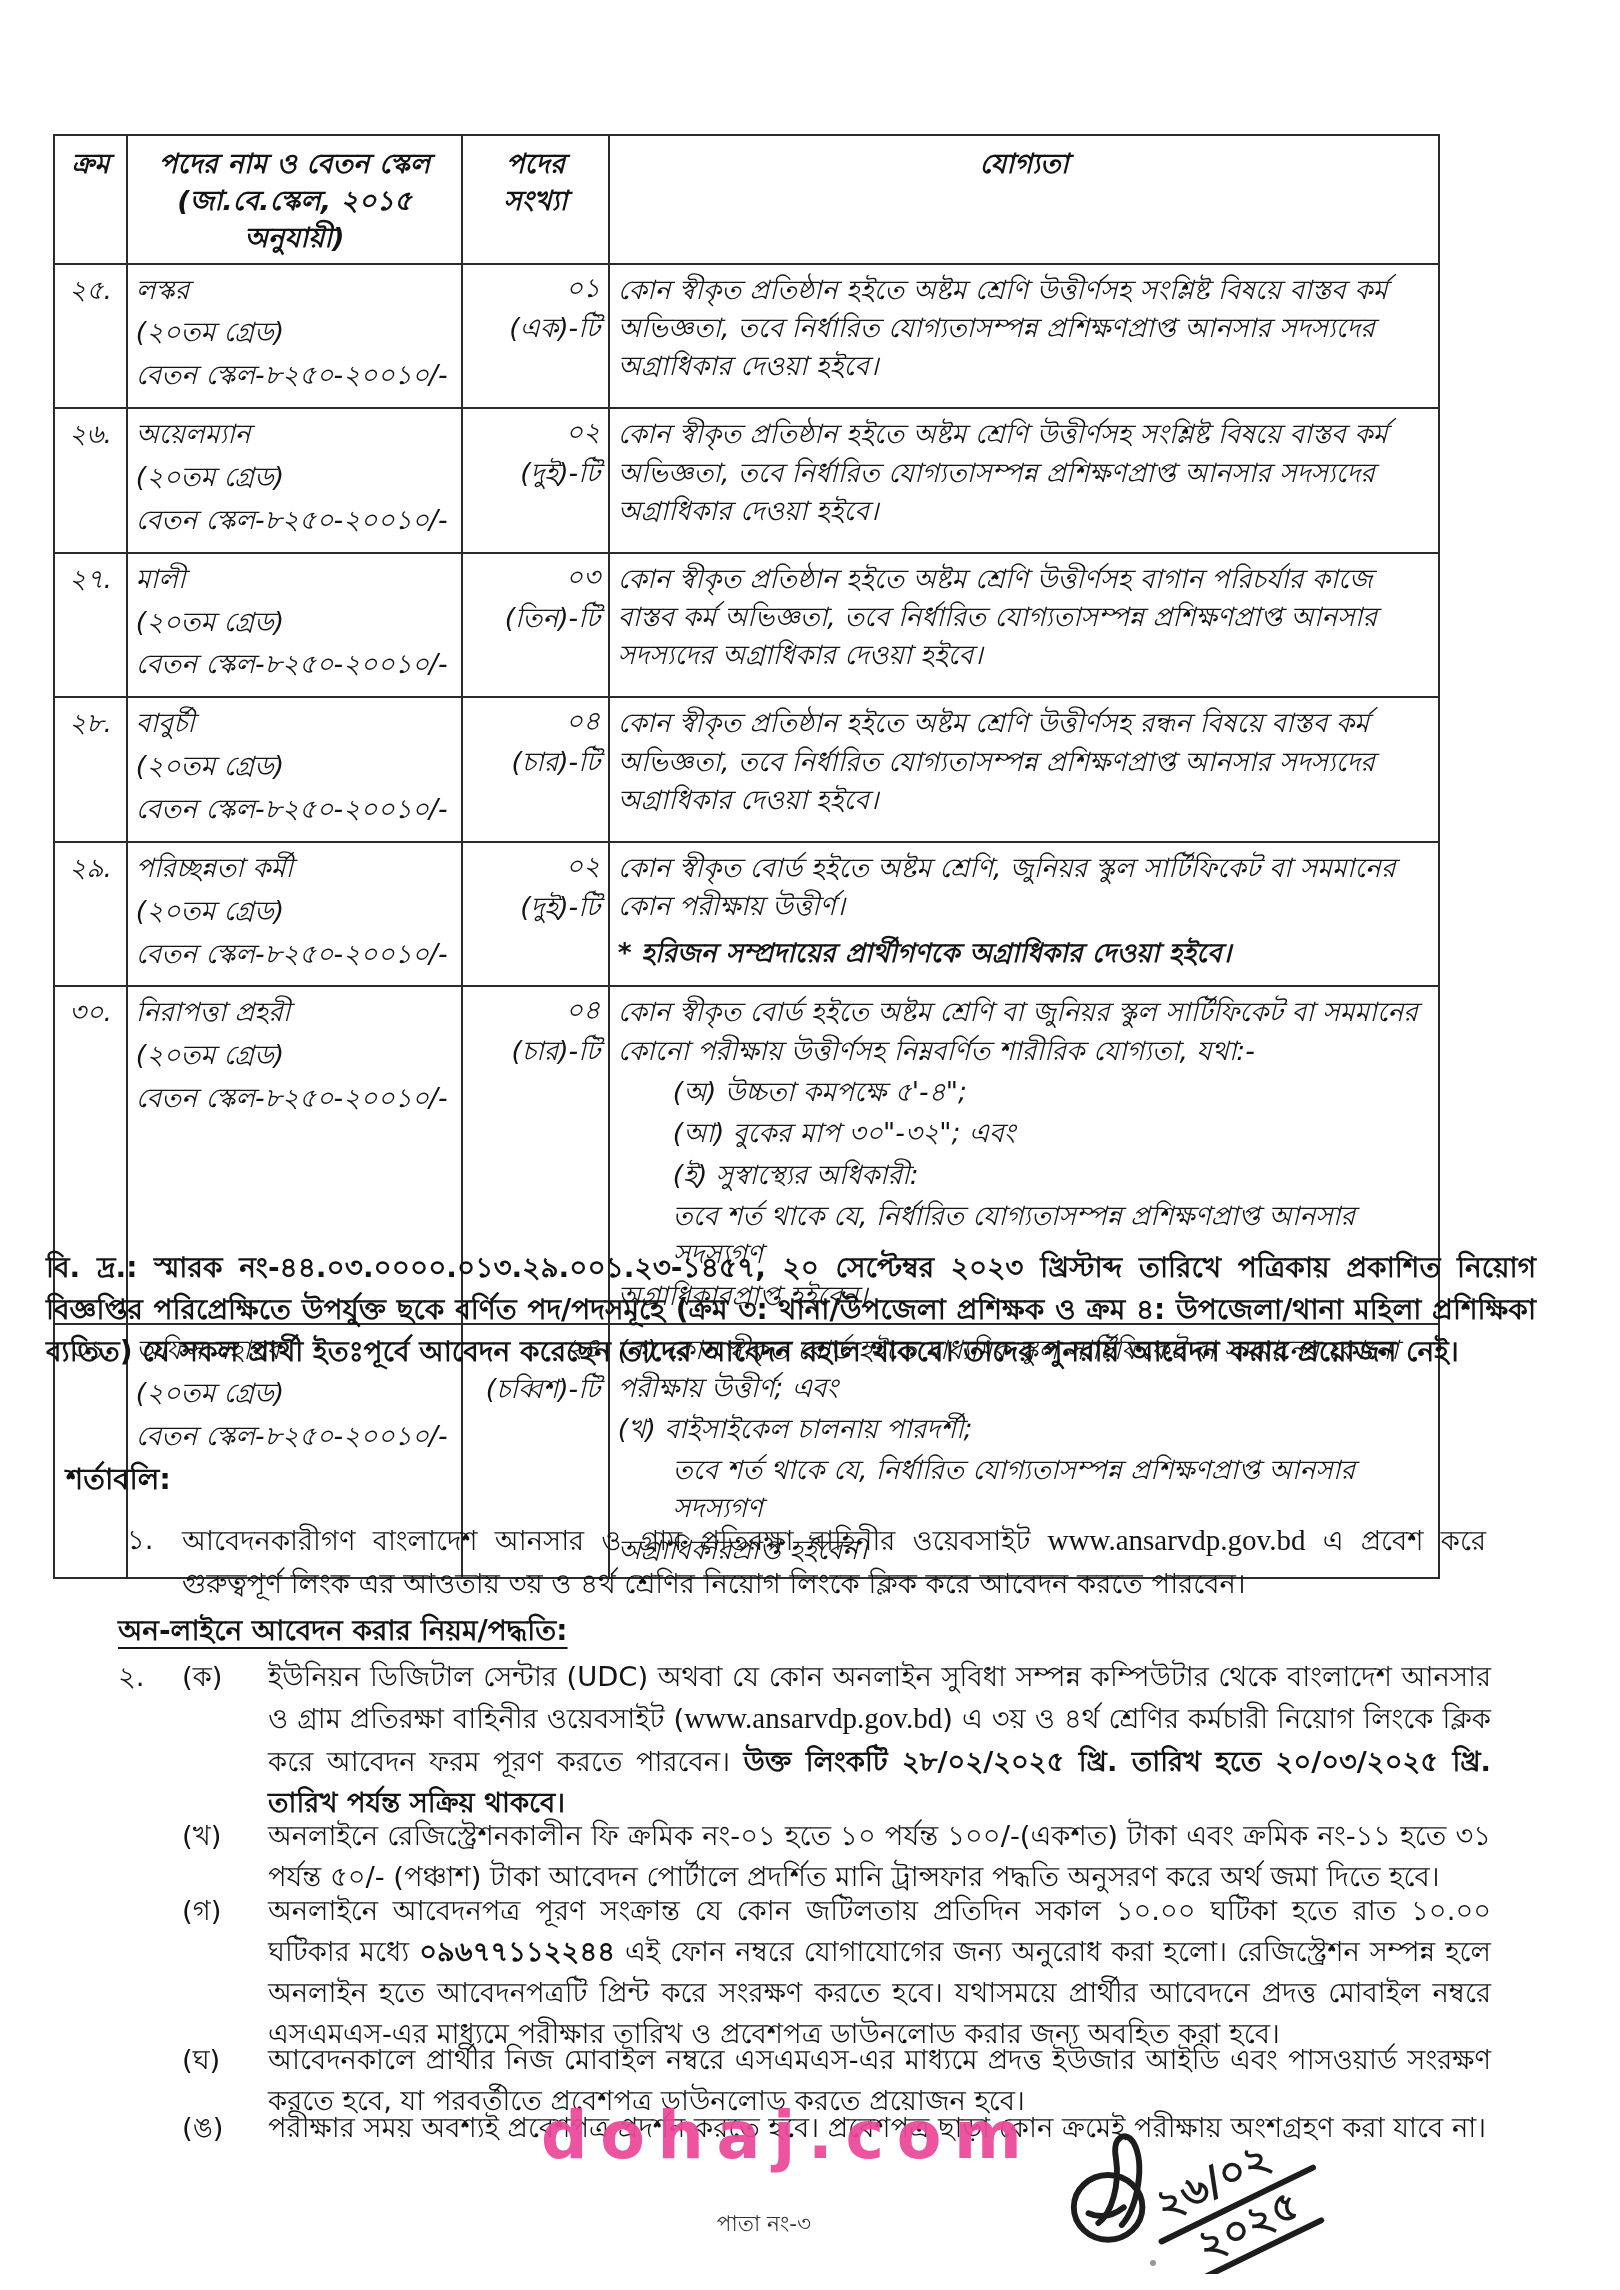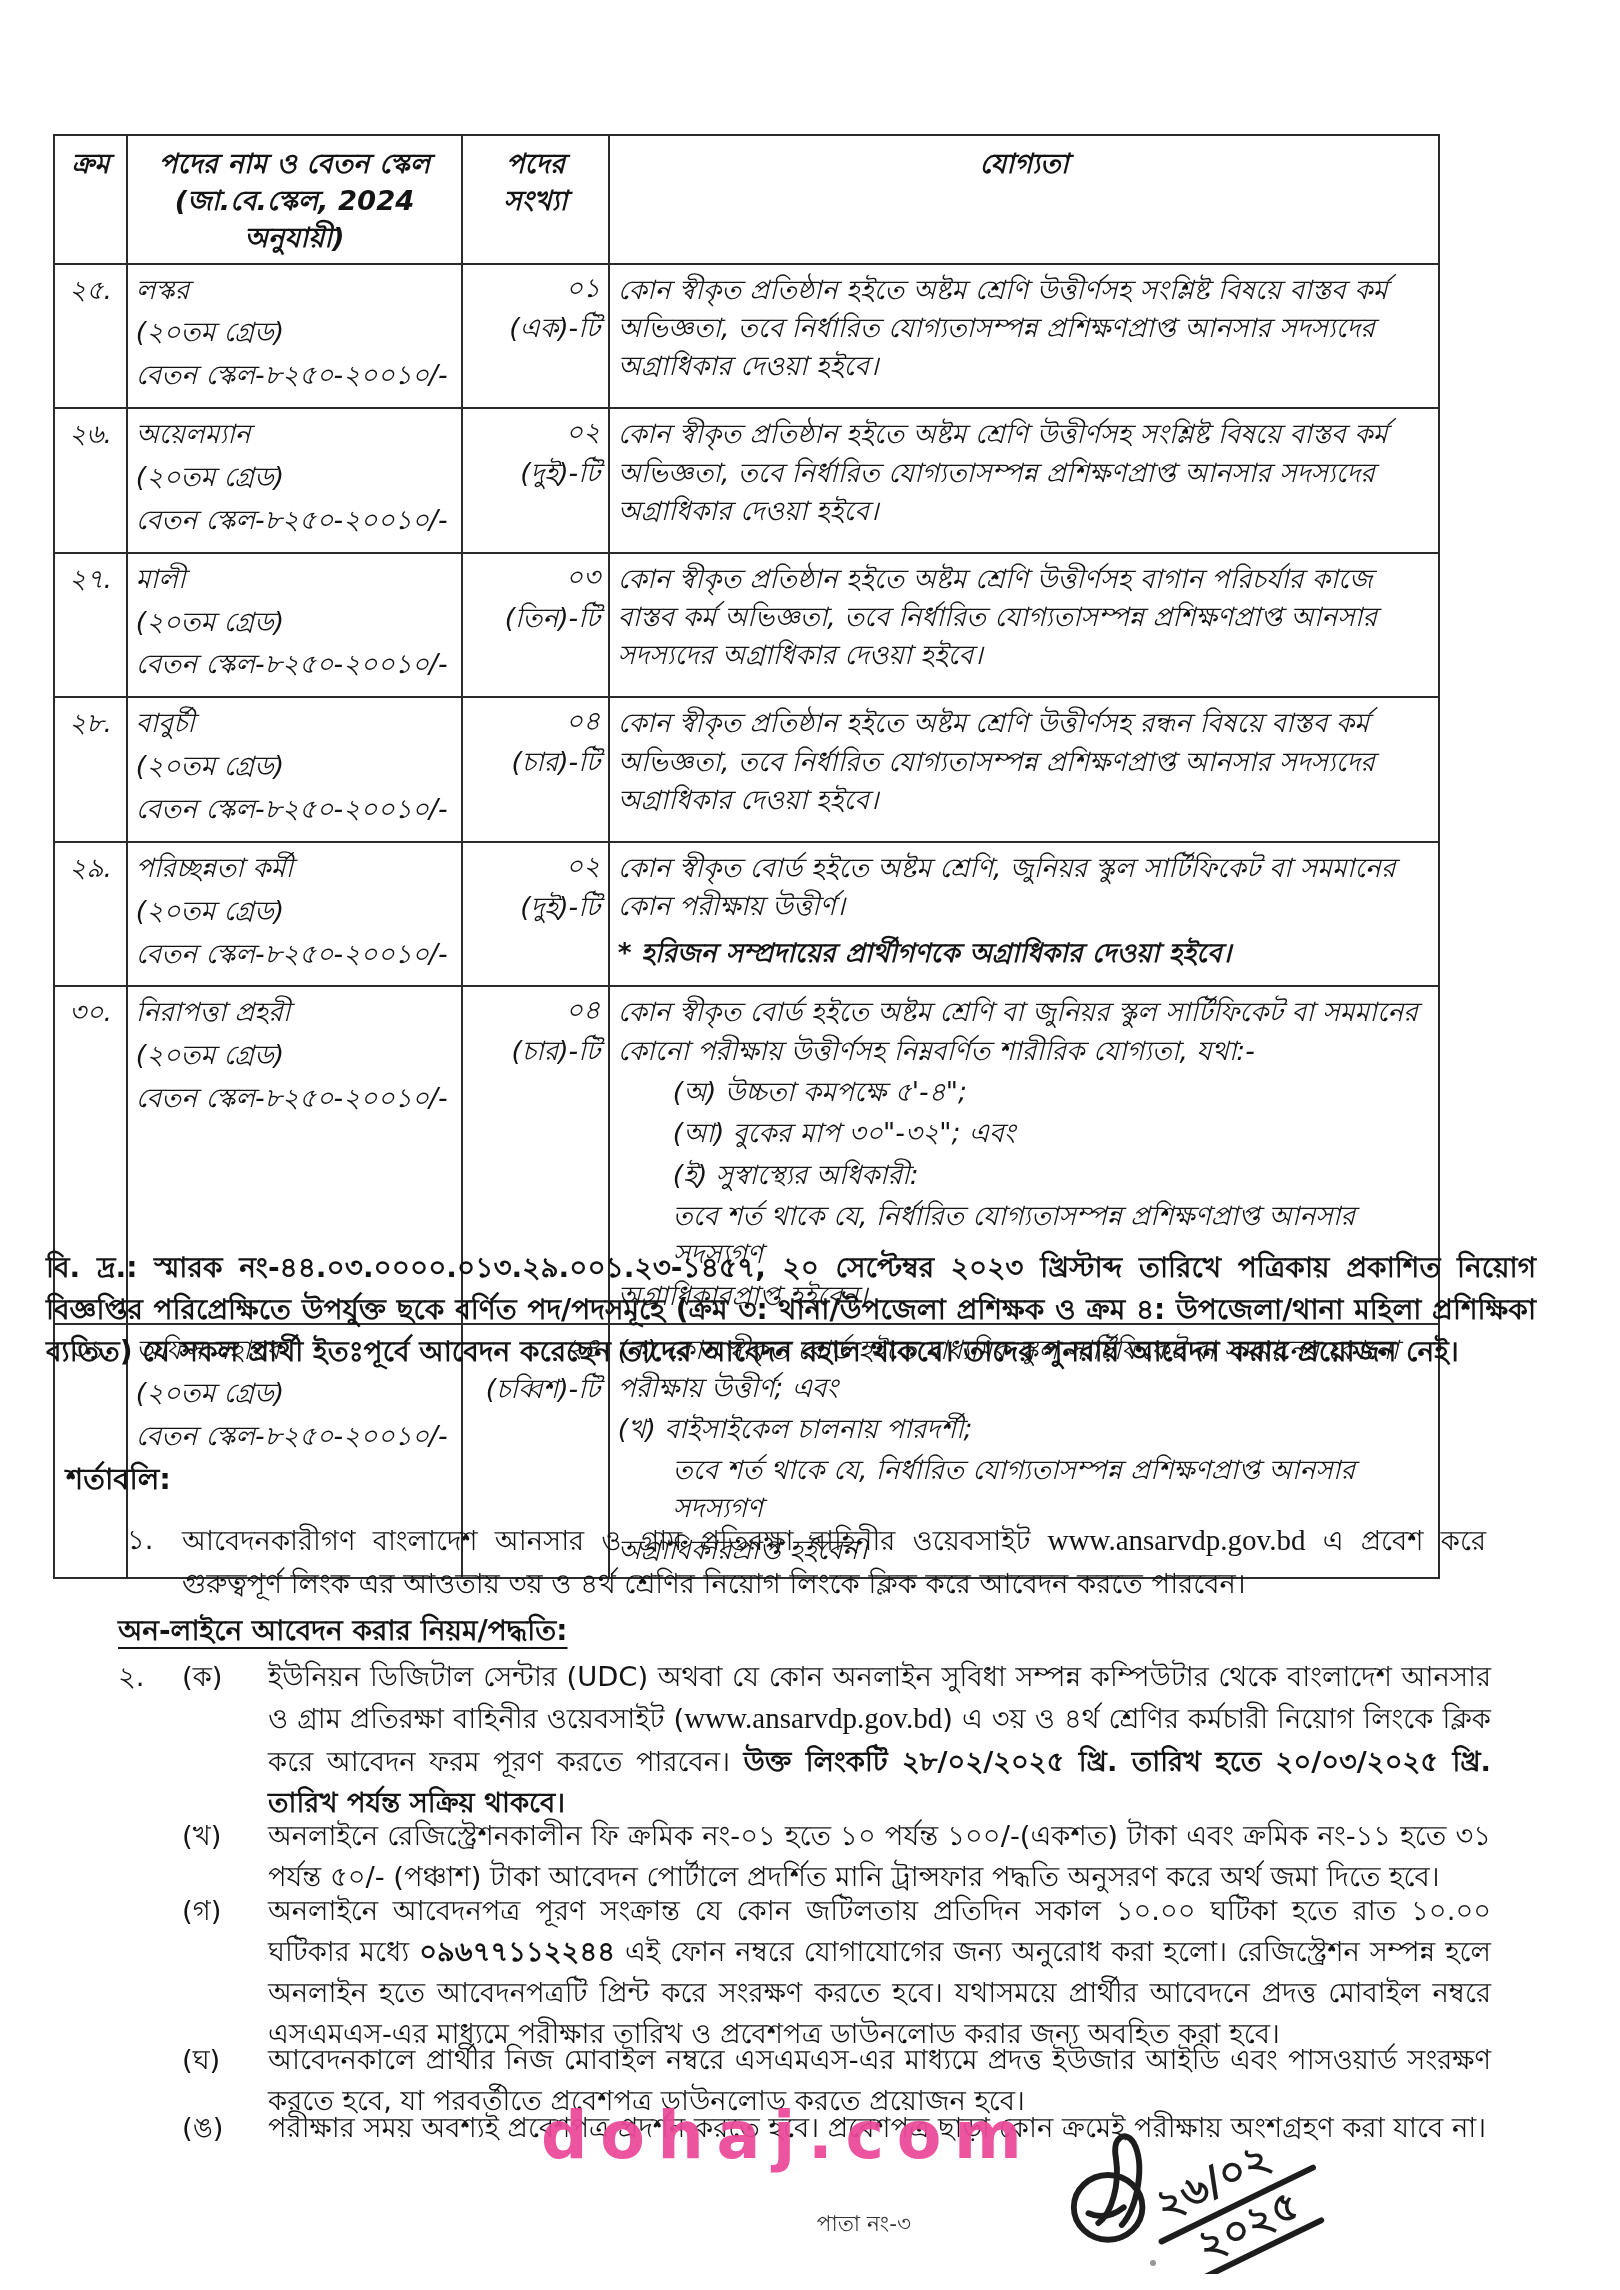--- a/index.html
+++ b/index.html
@@ -70,21 +70,21 @@
   .bold{font-weight:bold;}
   
   .watermark{
     position:absolute;left:541px;top:2098px;
     font-size:65px;font-weight:bold;letter-spacing:12.7px;
     color:#ec4899;opacity:.93;white-space:nowrap;
   }
   svg.signature{position:absolute;left:1059px;top:2127px;}
   .footer{
     position:absolute;left:617px;top:2207px;width:294px;
-    text-align:right;font-size:21.6px;color:#333;
+    text-align:center;font-size:21.6px;color:#333;
   }
   .dot-artifact{
     position:absolute;left:1150px;top:2260px;width:5.9px;height:5.9px;
     border-radius:50%;background:#6b6b6b;opacity:.7;
   }
 </style>
 </head>
 <body>
 
 <div class="page">
@@ -94,21 +94,21 @@
         <col class="c1">
         <col class="c2">
         <col class="c3">
         <col class="c4">
       </colgroup>
     <thead>
       <tr style="height:79px">
         <th>ক্রম</th>
         <th>
           <div>পদের নাম ও বেতন স্কেল</div>
-          <div>(জা.বে.স্কেল, 2024 অনুযায়ী)</div>
+          <div>(জা.বে.স্কেল, ২০১৫ অনুযায়ী)</div>
         </th>
         <th>পদের সংখ্যা</th>
         <th>যোগ্যতা</th>
       </tr>
     </thead>
     <tbody>
       <tr style="height:112px">
         <td class="c-serial">২৫.</td>
         <td class="c-post">
           <div class="post-line">লস্কর</div>

